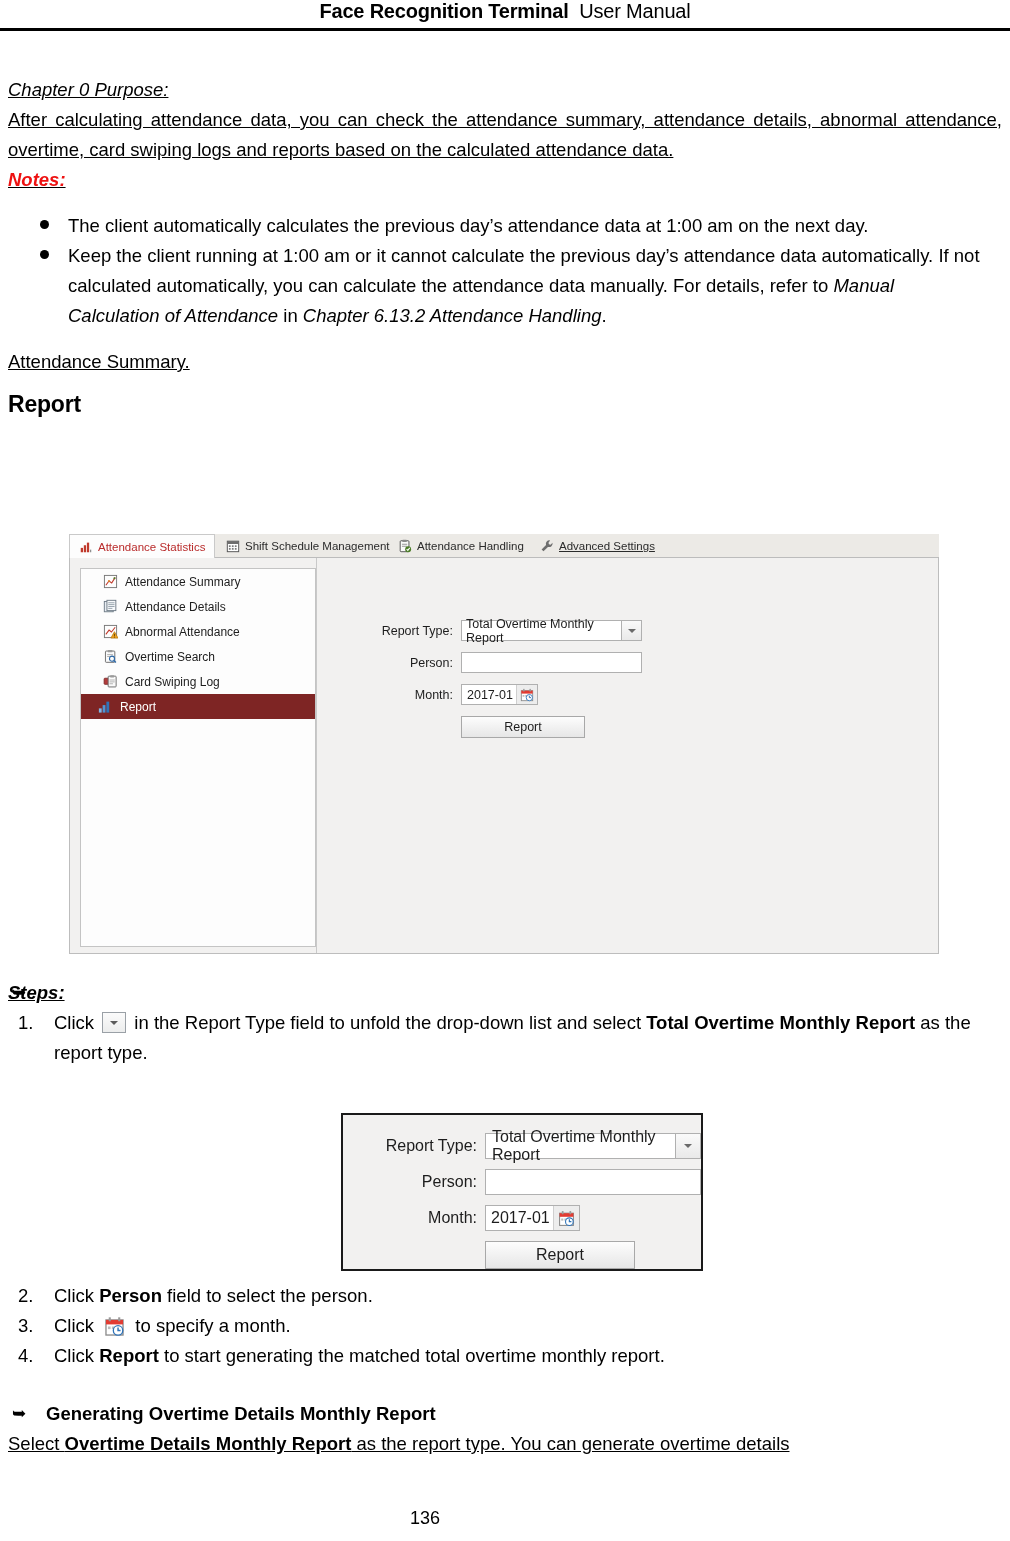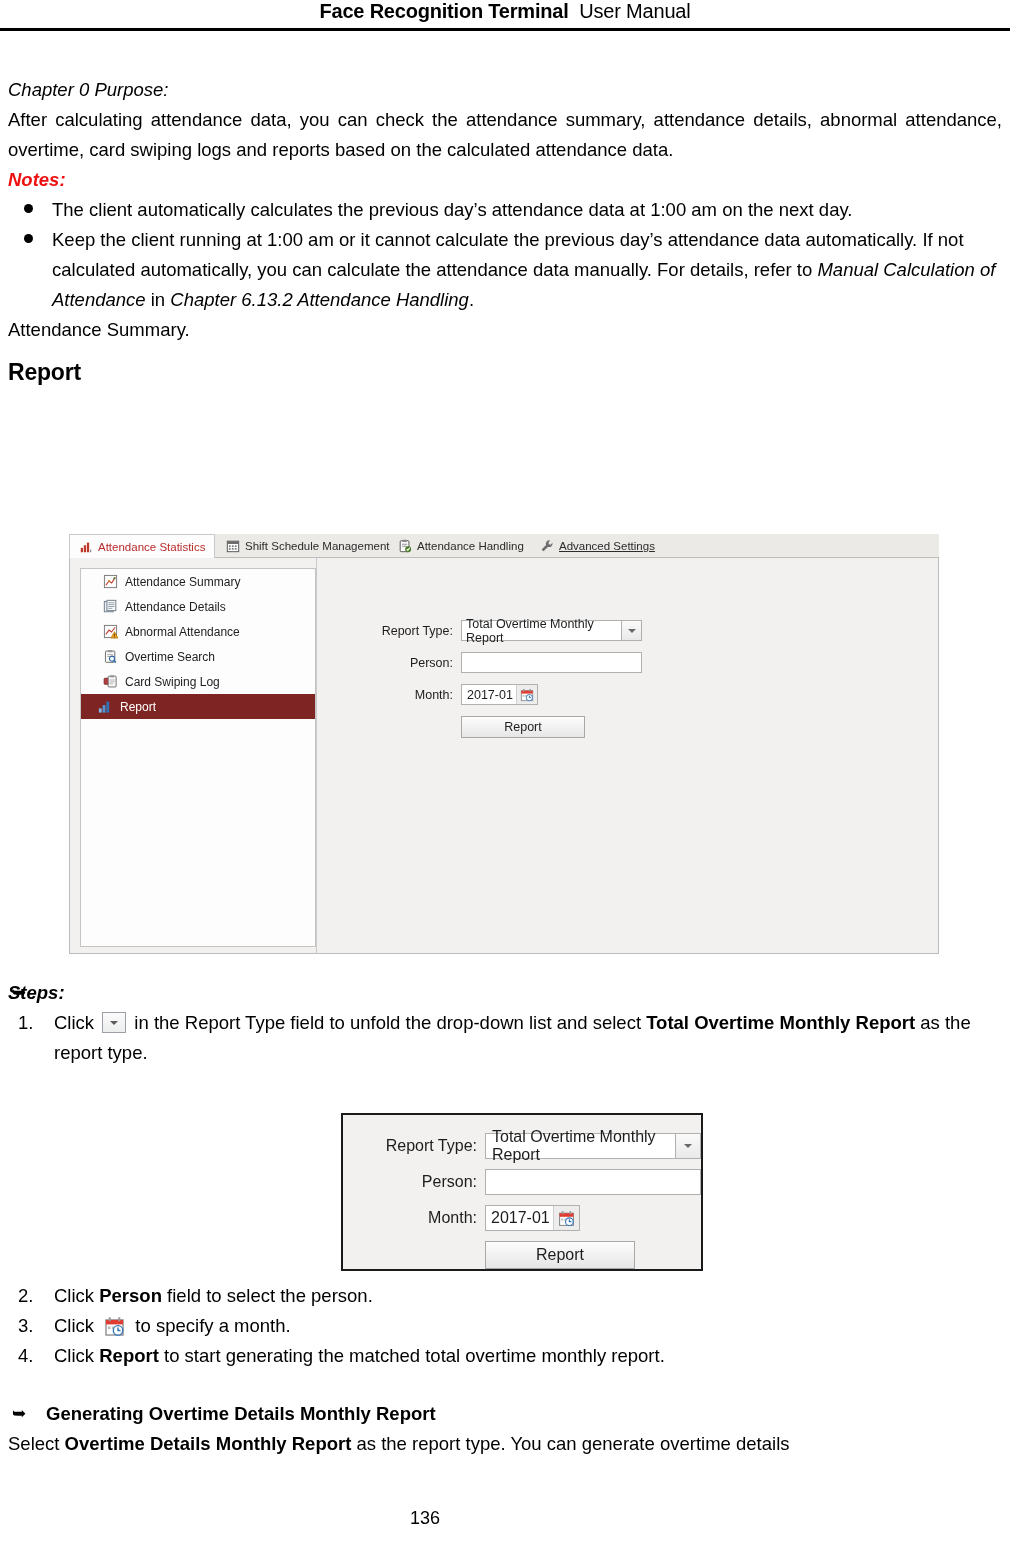--- a/index.html
+++ b/index.html
@@ -50,29 +50,30 @@
     position: absolute;
     top: 75px;
     left: 8px;
     width: 994px;
   }
   p.body, p.just {
     margin: 0;
     font-size: 18.5px;
     line-height: 30px;
     color: #000;
+    text-decoration: underline;
   }
   p.just { text-align: justify; text-align-last: left; }
   .ital { font-style: italic; }
   .bold { font-weight: bold; }
   .bi { font-weight: bold; font-style: italic; }
   .red { color: #ee1111; }
 
   ul.notes {
-    margin: 0;
+    margin: 16px;
     padding: 0;
     list-style: none;
   }
   ul.notes li {
     position: relative;
     padding-left: 44px;
     font-size: 18.5px;
     line-height: 30px;
   }
   ul.notes li .dot {

